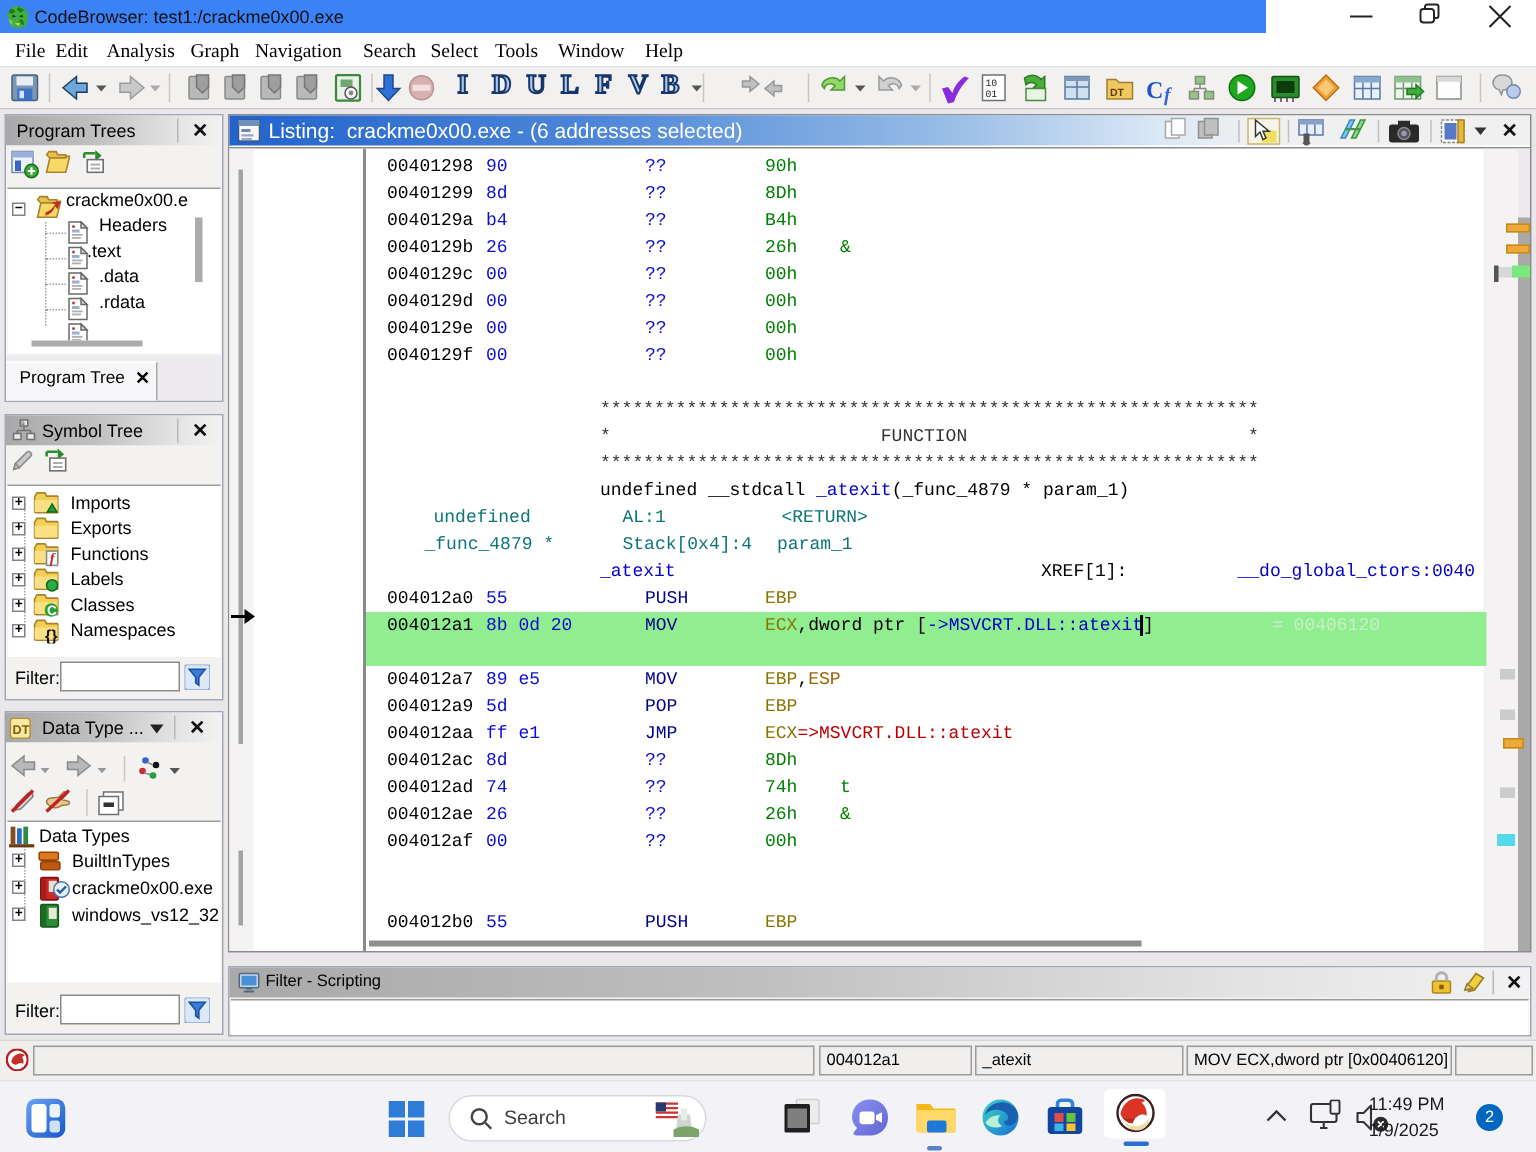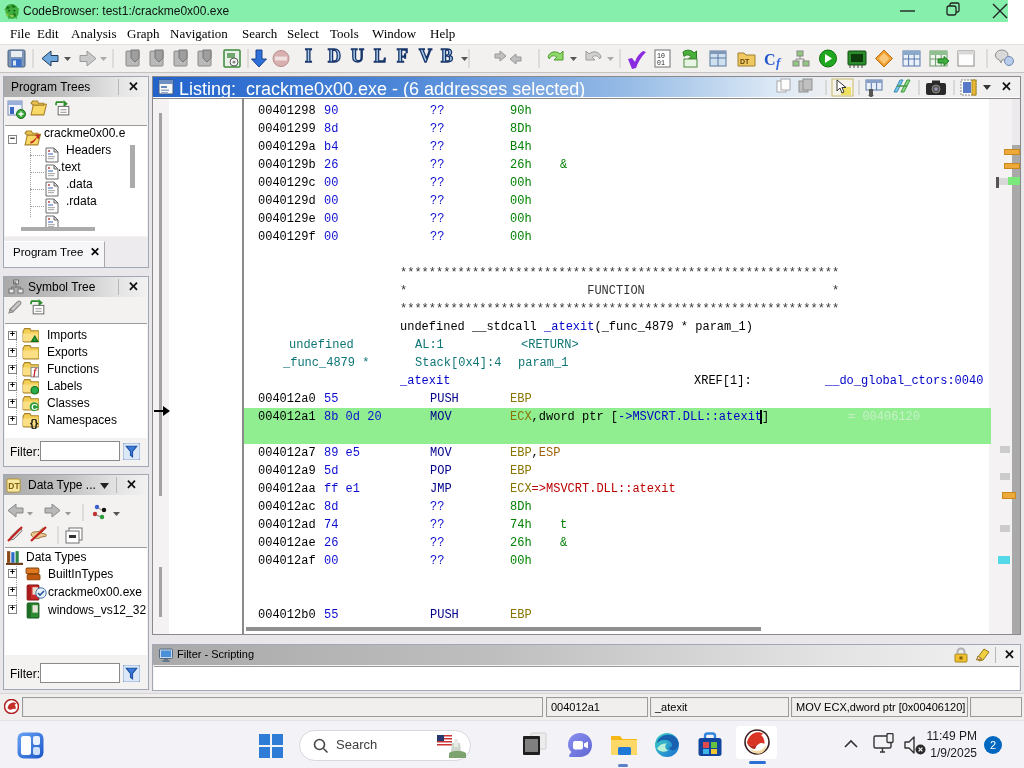--- a/index.html
+++ b/index.html
@@ -2,21 +2,21 @@
 <html><head>
 <meta charset="utf-8">
 <style>
 * { margin:0; padding:0; box-sizing:border-box; }
 html,body { width:1024px; height:768px; overflow:hidden; }
 body { font-family:"Liberation Sans", sans-serif; position:relative; background:#fff; }
 .abs { position:absolute; }
 .mono { font-family:"Liberation Mono", monospace; font-size:12px; line-height:18px; white-space:pre; }
 .tl { top:1px; font-family:"Liberation Serif", serif; font-size:18px; font-weight:bold; color:#a9cbe8; -webkit-text-stroke:1.3px #17356a; }
 
-#titlebar { left:0; top:0; width:1008px; height:22px; background:#86efac; }
+#titlebar { left:0; top:0; width:844px; height:22px; background:#3b82f6; }
 #title-text { left:23px; top:4px; font-size:12px; color:#111; }
 #menubar { left:0; top:22px; width:1024px; height:23px; background:#ffffff; border-bottom:1px solid #e2e0de; }
 .menu { position:absolute; top:4px; font-size:13px; color:#000;font-family:Liberation Serif, serif; }
 #toolbar { left:0; top:45px; width:1024px; height:28px; background:#f2f1ef; border-bottom:1px solid #c5c3c0; }
 
 #dock { left:0; top:73px; width:1024px; height:620px; background:#e9e7e9; }
 .panel { position:absolute; border:1px solid #a2a7b5; background:#f3f2f0; }
 .phdr { position:absolute; left:0; top:0; right:0; height:20px;
   background:linear-gradient(to right,#a9a9a9 0%, #bfbfbf 40%, #e3e3e3 78%, #f2f2f2 100%); }
 .phdr-blue { background:linear-gradient(to right,#2263cc 0%, #4c86d8 28%, #97bce6 55%, #dde9f6 72%, #f0f0f0 79%, #f0f0f0 100%); }
@@ -499,21 +499,21 @@
 
 <div class="panel" id="listing">
   <div class="phdr phdr-blue">
     <svg class="abs" style="left:5px;top:2px" width="16" height="16" viewBox="0 0 16 16">
         <rect x="1" y="1" width="14" height="14" fill="#f8f8f8" stroke="#405880"></rect>
         <rect x="1" y="1" width="14" height="4" fill="#7090c0"></rect>
         <rect x="3" y="7" width="6" height="2" fill="#6888b8"></rect>
         <rect x="3" y="10.5" width="8" height="1.5" fill="#98a8c8"></rect>
         <rect x="3" y="13" width="7" height="1.5" fill="#98a8c8"></rect>
       </svg>
-    <div class="ptitle" style="left:26px;color:#fff;font-size:18px;top:2px">Listing:&nbsp; crackme0x00.exe - (6 addresses selected)</div>
+    <div class="ptitle" style="left:26px;color:#fff;font-size:14px;top:2px">Listing:&nbsp; crackme0x00.exe - (6 addresses selected)</div>
     <svg class="abs" style="left:620px;top:1px" width="230" height="19" viewBox="0 0 230 19">
       <g stroke="#a8a8a8" fill="#fdfdfd">
           <rect x="4" y="3" width="9" height="11"></rect>
           <rect x="8" y="1" width="9" height="11"></rect>
         </g>
       <g stroke="#909090" fill="#c0c0c0">
           <rect x="26" y="3" width="9" height="11"></rect>
           <rect x="30" y="1" width="9" height="11"></rect>
         </g>
       <line x1="53" y1="2" x2="53" y2="17" stroke="#c0c0c0"></line>
@@ -744,15 +744,15 @@
   <svg class="abs" style="left:872px;top:12px" width="26" height="24" viewBox="0 0 26 24">
     <rect x="2" y="3" width="17" height="12" rx="1.5" fill="none" stroke="#333" stroke-width="1.4"></rect>
     <path d="M8 19 h5 M10.5 15 v4" stroke="#333" stroke-width="1.4"></path>
     <rect x="15" y="0.5" width="6" height="9" rx="1" fill="#f3f2f7" stroke="#333" stroke-width="1.3"></rect>
   </svg>
   <svg class="abs" style="left:903px;top:13px" width="24" height="22" viewBox="0 0 24 22">
     <path d="M2 8 h4 l5 -5 v16 l-5 -5 H2 Z" fill="none" stroke="#333" stroke-width="1.4" stroke-linejoin="round"></path>
     <circle cx="17.5" cy="15.5" r="5" fill="#2b2b2b"></circle>
     <path d="M15.6 13.6 l3.8 3.8 M19.4 13.6 l-3.8 3.8" stroke="#fff" stroke-width="1.2"></path>
   </svg>
-  <div class="abs" style="right:47px;top:7px;font-size:12px;color:#1b1b1b;text-align:right;line-height:17px">11:49 PM<br>1/9/2025</div>
+  <div class="abs" style="right:61px;top:7px;font-size:12px;color:#1b1b1b;line-height:17px">11:49 PM<br>1/9/2025</div>
   <div class="abs" style="left:984px;top:15px;width:18px;height:18px;border-radius:50%;background:#0067c0;color:#fff;font-size:11px;text-align:center;line-height:18px">2</div>
 </div>
 
 </body></html>

